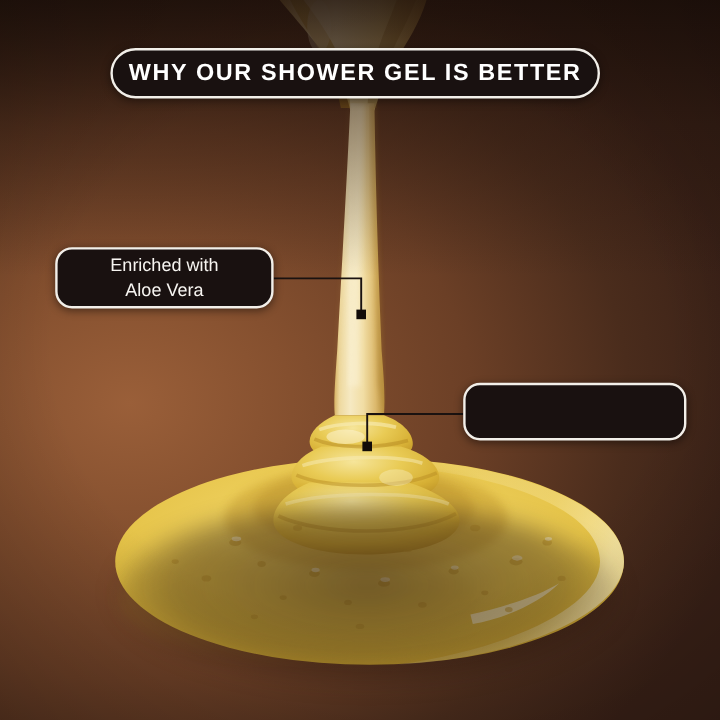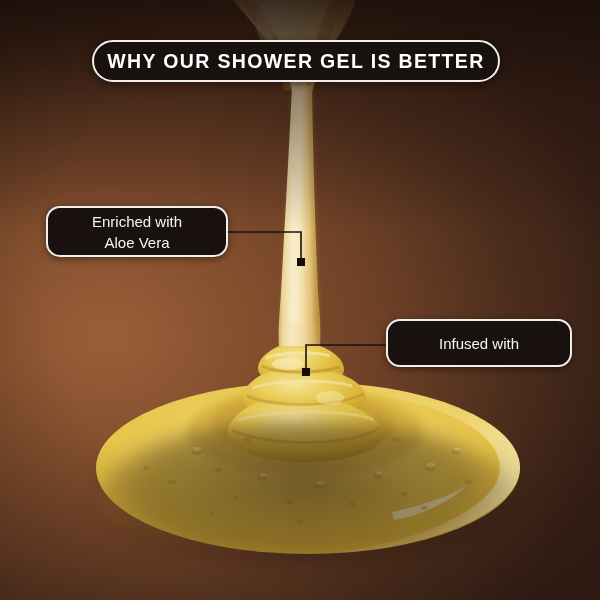--- a/index.html
+++ b/index.html
@@ -271,16 +271,15 @@
   <div class="banner banner-title">
     <span class="txt">WHY OUR SHOWER GEL IS BETTER</span>
   </div>
 
   <div class="callout callout-aloe">
     <span class="line">Enriched with</span>
     <span class="line">Aloe Vera</span>
   </div>
 
   <div class="callout callout-perfume">
-    <span class="line">Infused with</span>
   </div>
 
 </div>
 
 </body></html>

